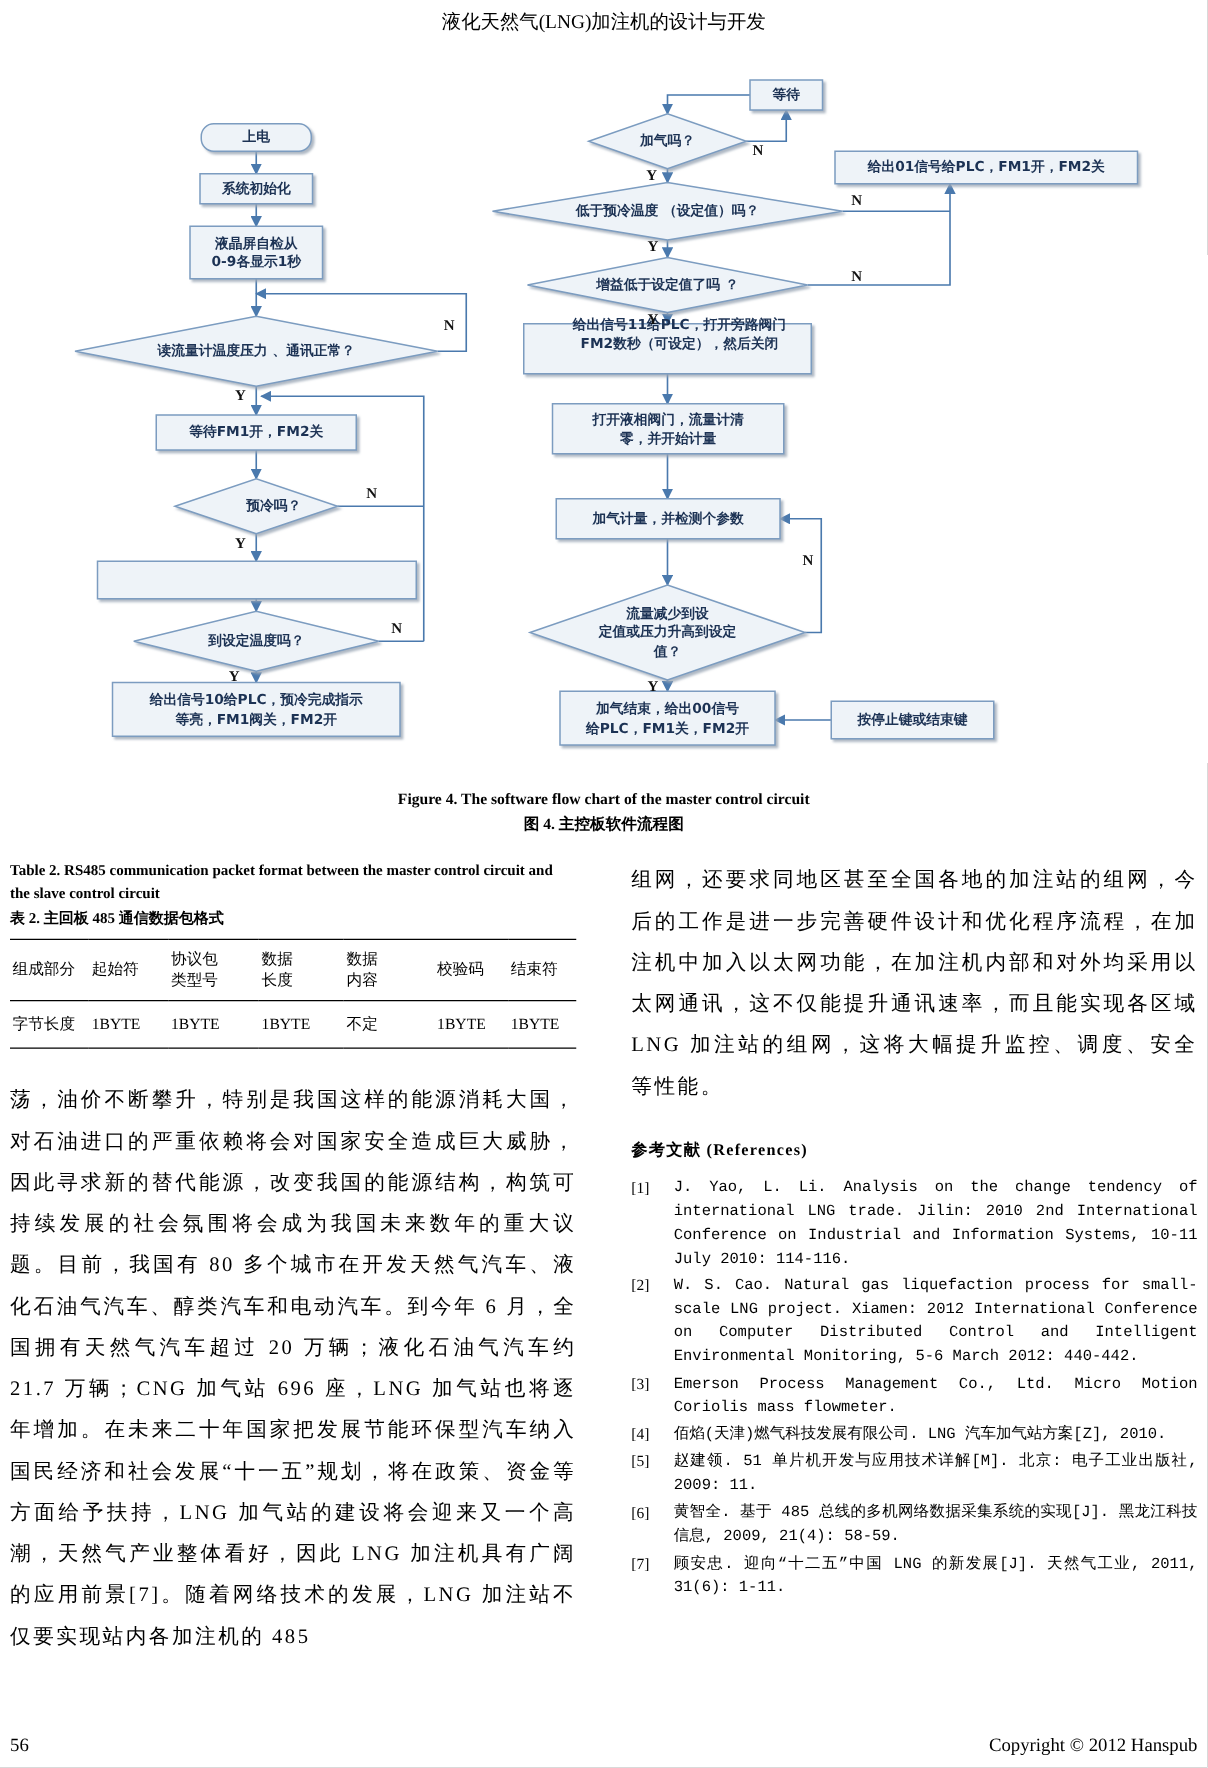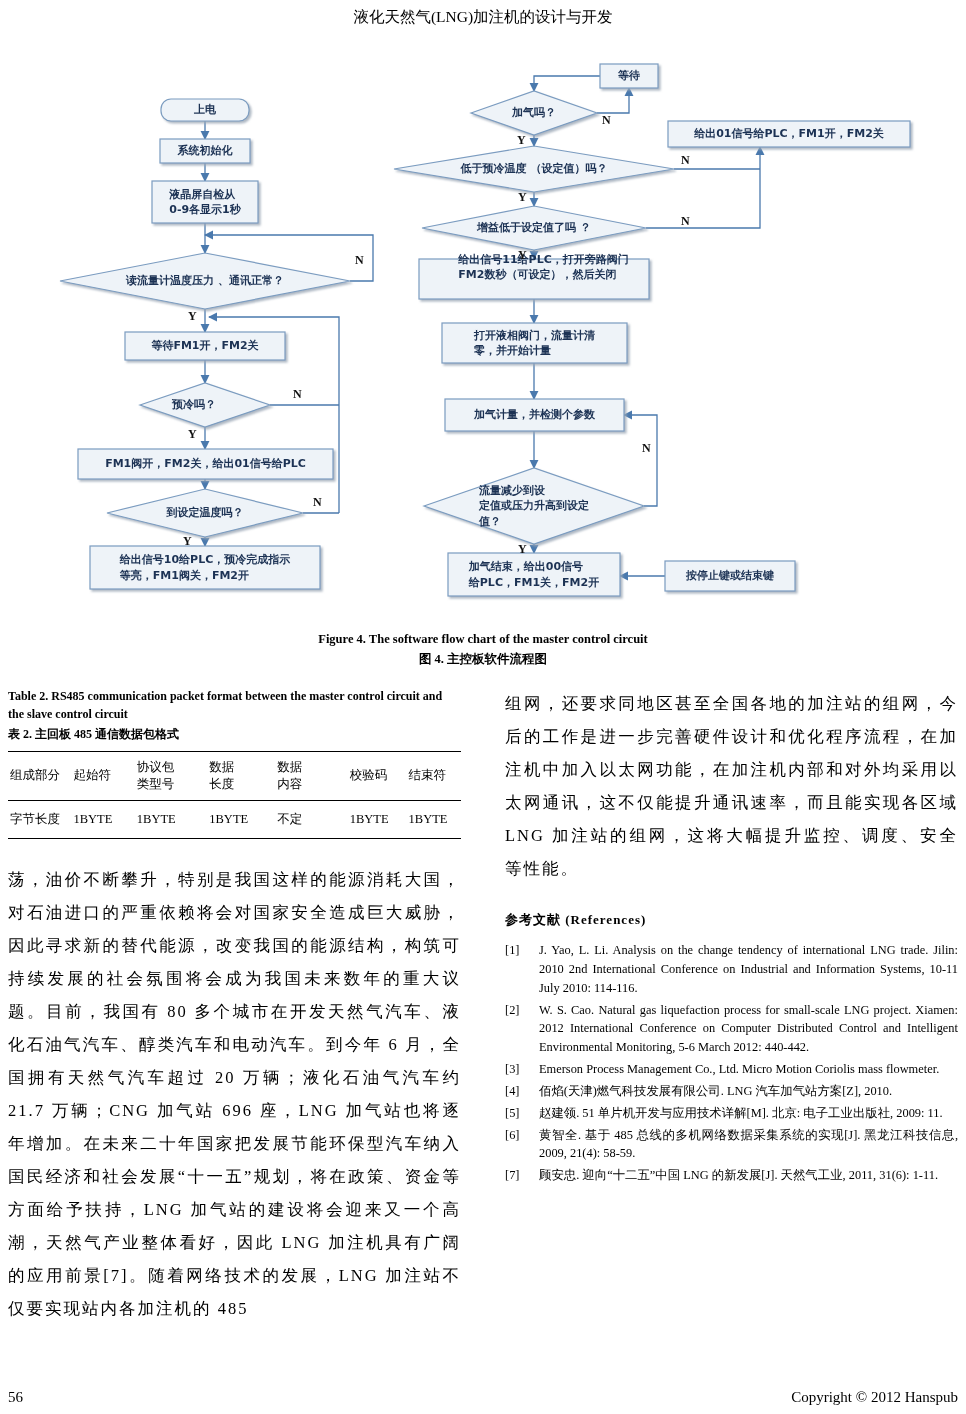--- a/index.html
+++ b/index.html
@@ -19,20 +19,21 @@
     padding-top: 7px;
   }
   
   .fc { position: relative; width: 900px; height: 560px; margin: 31px auto 0; }
   .fc svg { position: absolute; left: 0; top: 0; }
   .shape { fill: #eef3f8; stroke: #7b9cc0; stroke-width: 1.2; filter: url(#sh); }
   .edge  { stroke: #4a79ad; stroke-width: 1.3; fill: none; }
   .fnode {
     position: absolute;
     display: flex; align-items: center; justify-content: center;
+    text-align: center;
     font-family: "DejaVu Sans", sans-serif;
     font-size: 11px; font-weight: 600;
     color: #1c3254;
     white-space: pre-line;
     line-height: 1.4;
   }
   .yn {
     position: absolute;
     font-family: "Liberation Serif", serif;
     font-weight: 700; font-size: 12px; color: #111;
@@ -69,21 +70,21 @@
     font-size: 16.5px;
     line-height: 2.0;
     letter-spacing: 2px;
     text-align: justify;
     margin-top: 24px;
   }
   .para.first { margin-top: 0; }
   .refs-heading { font-size: 13px; font-weight: 700; margin: 26px 0 12px; letter-spacing: 1px; }
   .ref { display: flex; font-size: 12.4px; line-height: 1.52; margin-bottom: 3px; text-align: justify; }
   .ref .num { flex: 0 0 34px; }
-  .ref .txt { flex: 1; }
+  .ref .txt { flex: 1; font-family: Liberation Mono, monospace; }
   .footer {
     position: absolute; left: 8px; right: 8px; bottom: 8px;
     display: flex; justify-content: space-between;
     font-size: 15px;
   }
 </style>
 </head>
 <body>
 
 <div class="page">
@@ -154,22 +155,21 @@
         <rect class="shape" x="632" y="502" width="130" height="30"></rect>
       </g>
     </svg>
 
     <div class="fnode" style="left:128px;top:40px;width:88px;height:22px">上电</div>
     <div class="fnode" style="left:127px;top:80px;width:90px;height:24px">系统初始化</div>
     <div class="fnode" style="left:119px;top:122px;width:106px;height:42px">液晶屏自检从
 0-9各显示1秒</div>
     <div class="fnode" style="left:47px;top:206px;width:250px;height:32px">读流量计温度压力 、通讯正常？</div>
     <div class="fnode" style="left:92px;top:273px;width:160px;height:28px">等待FM1开，FM2关</div>
-    <div class="fnode" style="left:96px;top:330px;width:130px;height:32px">预冷吗？</div>
-    <div class="fnode" style="left:45px;top:390px;width:255px;height:30px">FM1阀开，FM2关，给出01信号给PLC</div>
+    <div class="fnode" style="left:121px;top:330px;width:130px;height:32px">预冷吗？</div>
     <div class="fnode" style="left:74px;top:440px;width:196px;height:28px">到设定温度吗？</div>
     <div class="fnode" style="left:57px;top:487px;width:230px;height:43px">给出信号10给PLC，预冷完成指示
 等亮，FM1阀关，FM2开</div>
 
     <div class="fnode" style="left:567px;top:5px;width:58px;height:24px">等待</div>
     <div class="fnode" style="left:438px;top:40px;width:126px;height:28px">加气吗？</div>
     <div class="fnode" style="left:635px;top:62px;width:242px;height:26px">给出01信号给PLC，FM1开，FM2关</div>
     <div class="fnode" style="left:371px;top:96px;width:260px;height:28px">低于预冷温度 （设定值）吗？</div>
     <div class="fnode" style="left:391px;top:155px;width:220px;height:28px">增益低于设定值了吗 ？</div>
     <div class="fnode" style="left:386px;top:188px;width:249px;height:40px">给出信号11给PLC，打开旁路阀门

